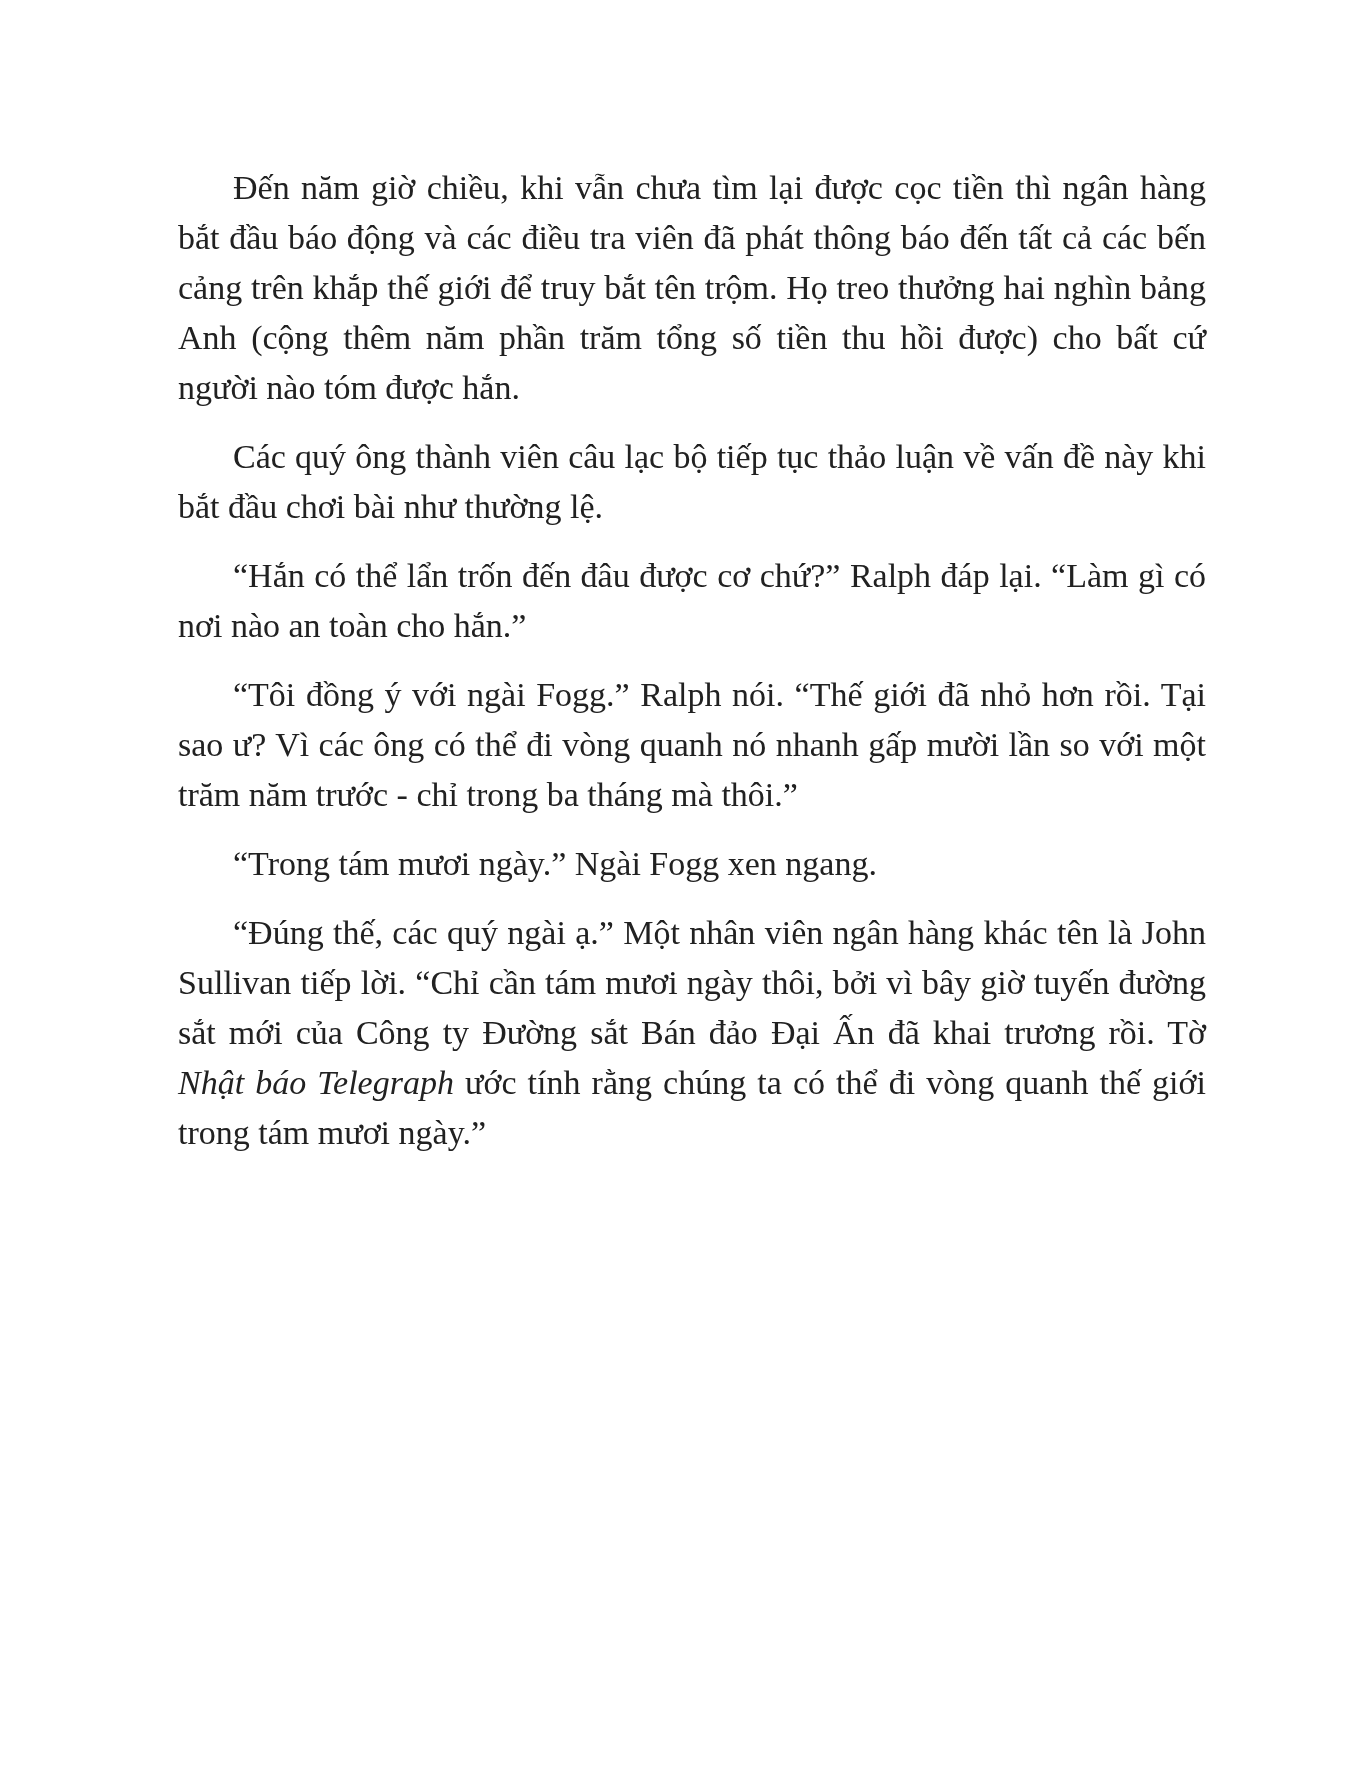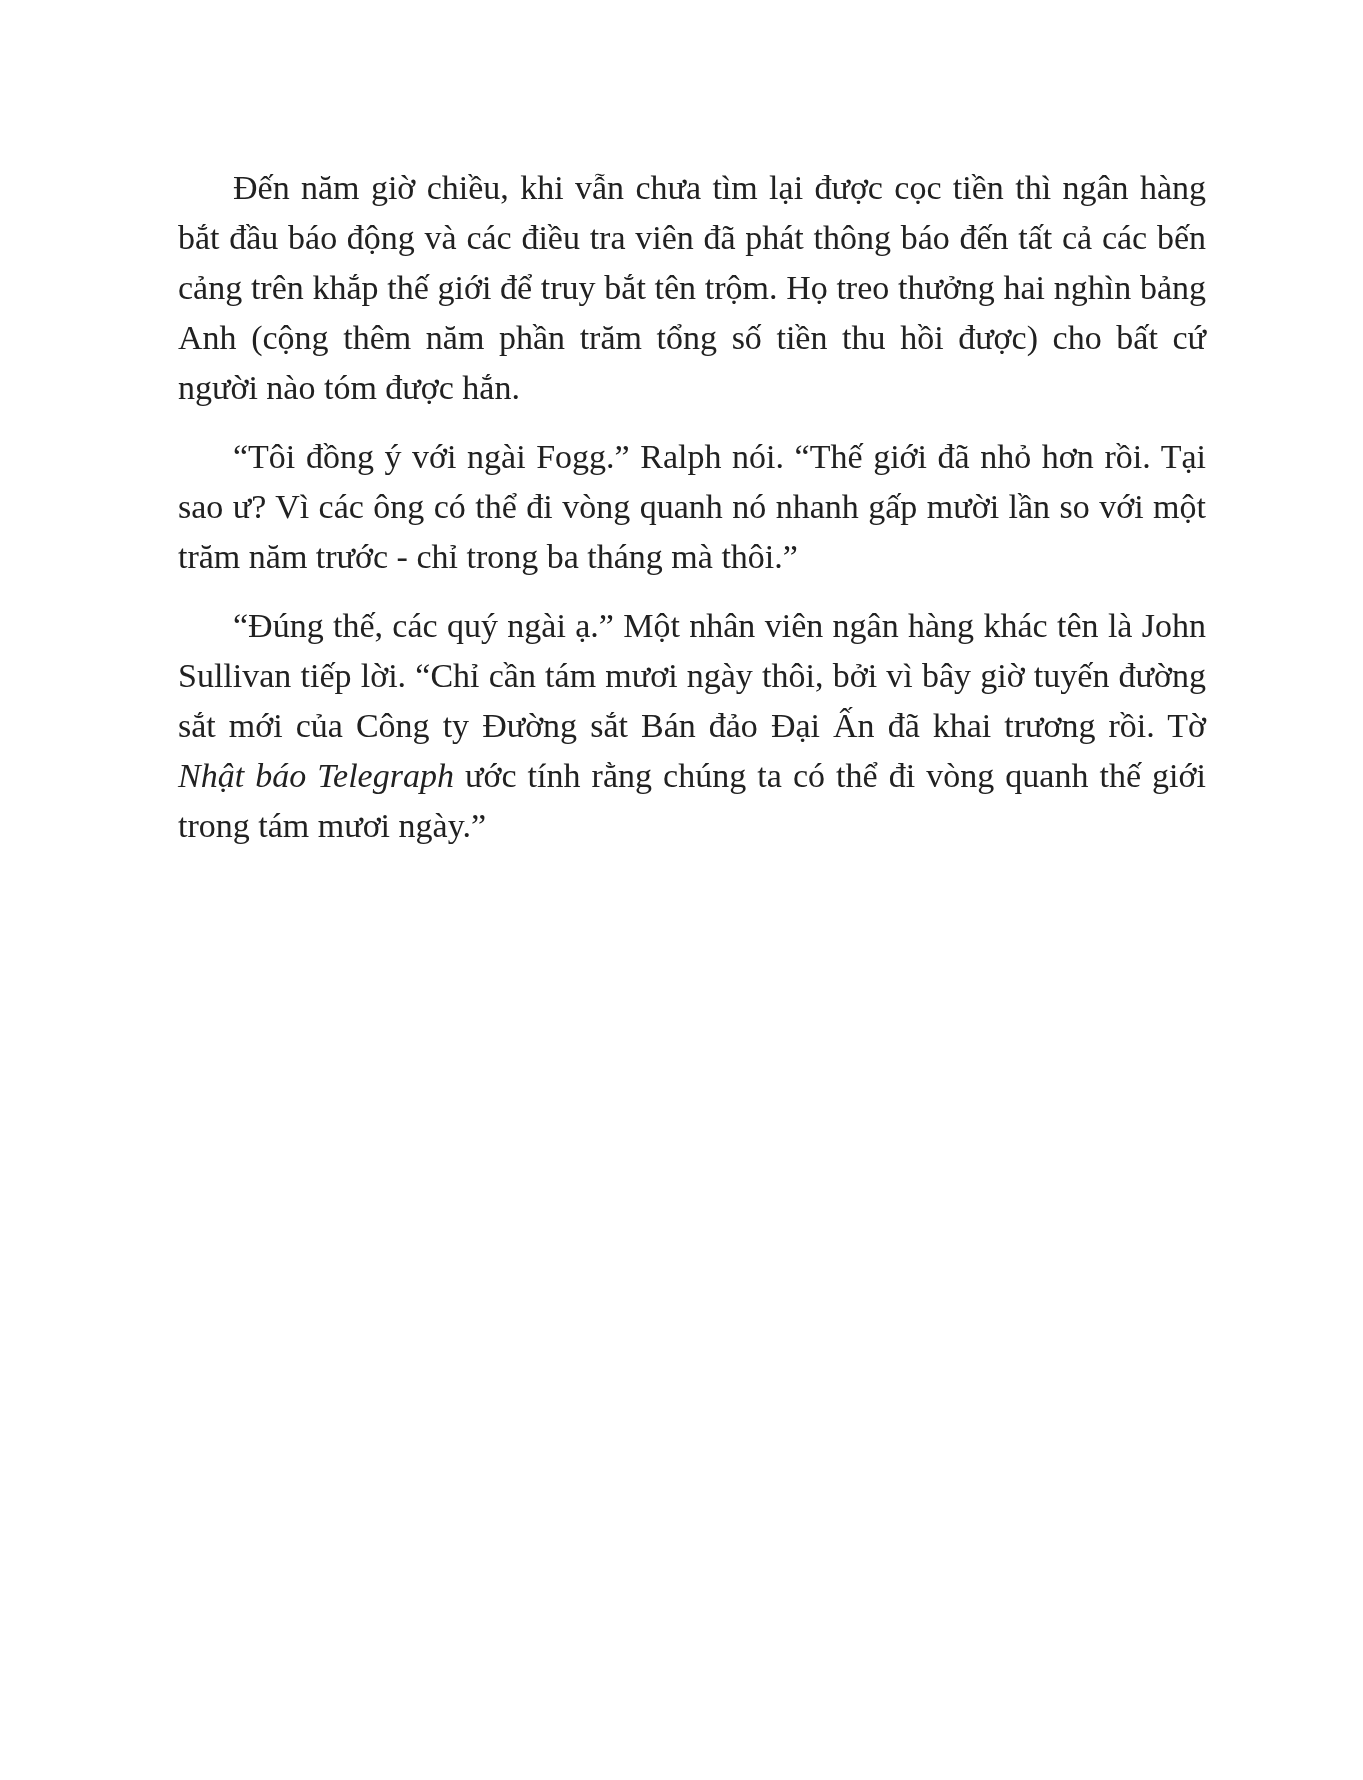--- a/index.html
+++ b/index.html
@@ -50,21 +50,24 @@
     color: #2a2a2a;
   }
 </style>
 </head>
 <body>
 
 <div class="page">
 
   <div class="page-text" style="color: rgb(33, 33, 33);">
       <p><span>Đến năm giờ chiều, khi vẫn chưa tìm lại được cọc tiền thì ngân hàng bắt đầu báo động và các điều tra viên đã phát thông báo đến tất cả các bến cảng trên khắp thế giới để truy bắt tên trộm. Họ treo thưởng hai nghìn bảng Anh (cộng thêm năm phần trăm tổng số tiền thu hồi được) cho bất cứ người nào tóm được hắn.</span></p>
+      <p><span>Các quý ông thành viên câu lạc bộ tiếp tục thảo luận về vấn đề này khi bắt đầu chơi bài như thường lệ.</span></p>
+      <p><span>“Hắn có thể lẩn trốn đến đâu được cơ chứ?” Ralph đáp lại. “Làm gì có nơi nào an toàn cho hắn.”</span></p>
       <p><span>“Tôi đồng ý với ngài Fogg.” Ralph nói. “Thế giới đã nhỏ hơn rồi. Tại sao ư? Vì các ông có thể đi vòng quanh nó nhanh gấp mười lần so với một trăm năm trước - chỉ trong ba tháng mà thôi.”</span></p>
+      <p><span>“Trong tám mươi ngày.” Ngài Fogg xen ngang.</span></p>
       <p><span>“Đúng thế, các quý ngài ạ.” Một nhân viên ngân hàng khác tên là John Sullivan tiếp lời. “Chỉ cần tám mươi ngày thôi, bởi vì bây giờ tuyến đường sắt mới của Công ty Đường sắt Bán đảo Đại Ấn đã khai trương rồi. Tờ </span><span class="italic">Nhật báo Telegraph</span><span> ước tính rằng chúng ta có thể đi vòng quanh thế giới trong tám mươi ngày.”</span></p>
     </div>
 
   <div class="page-number-badge" style="background: rgb(250, 248, 226);">
     <span>8</span>
   </div>
 
 </div>
 
 </body></html>

